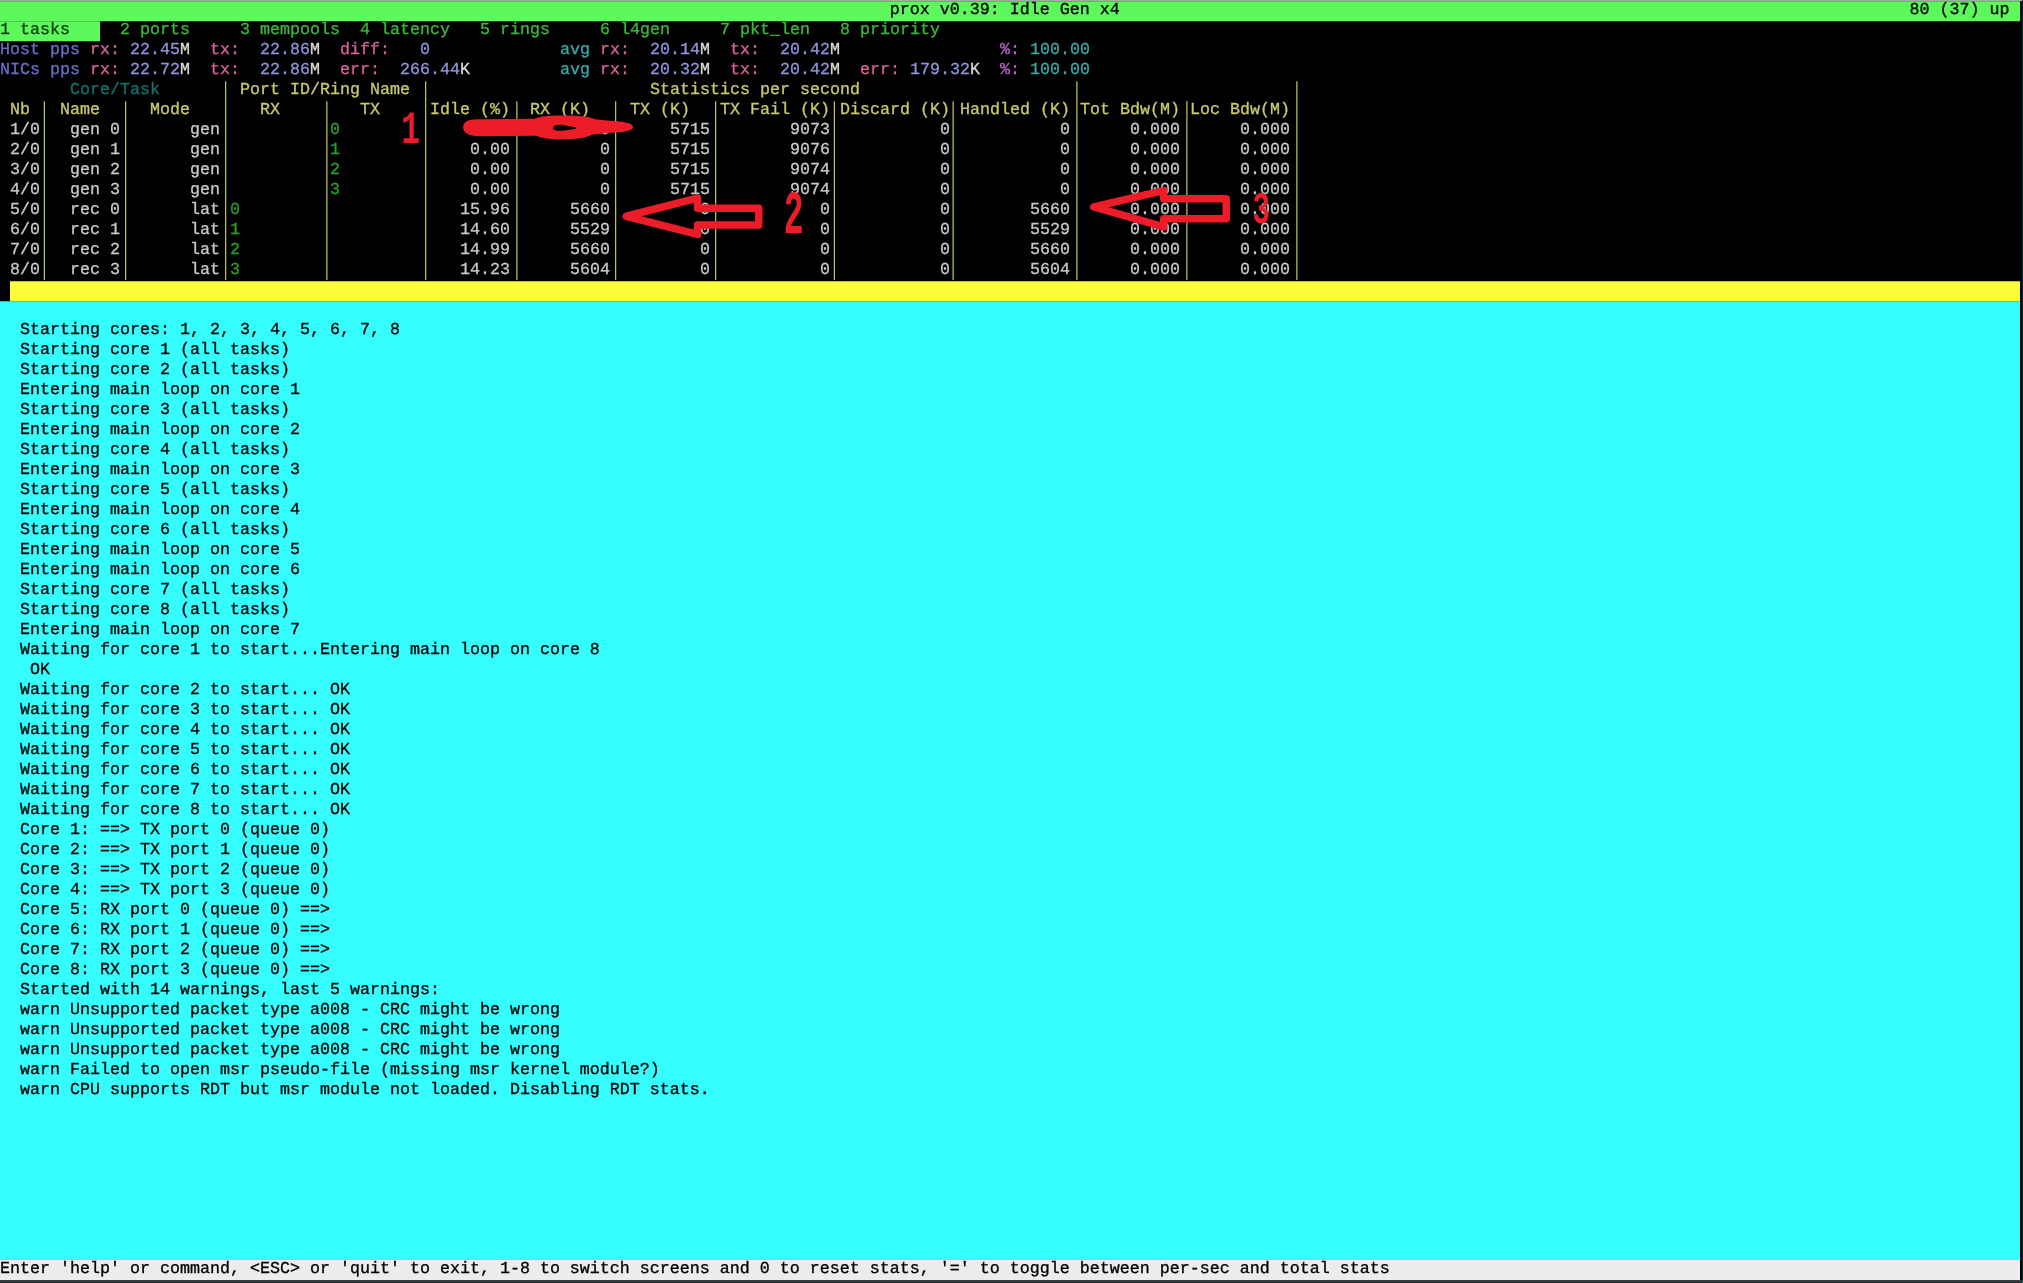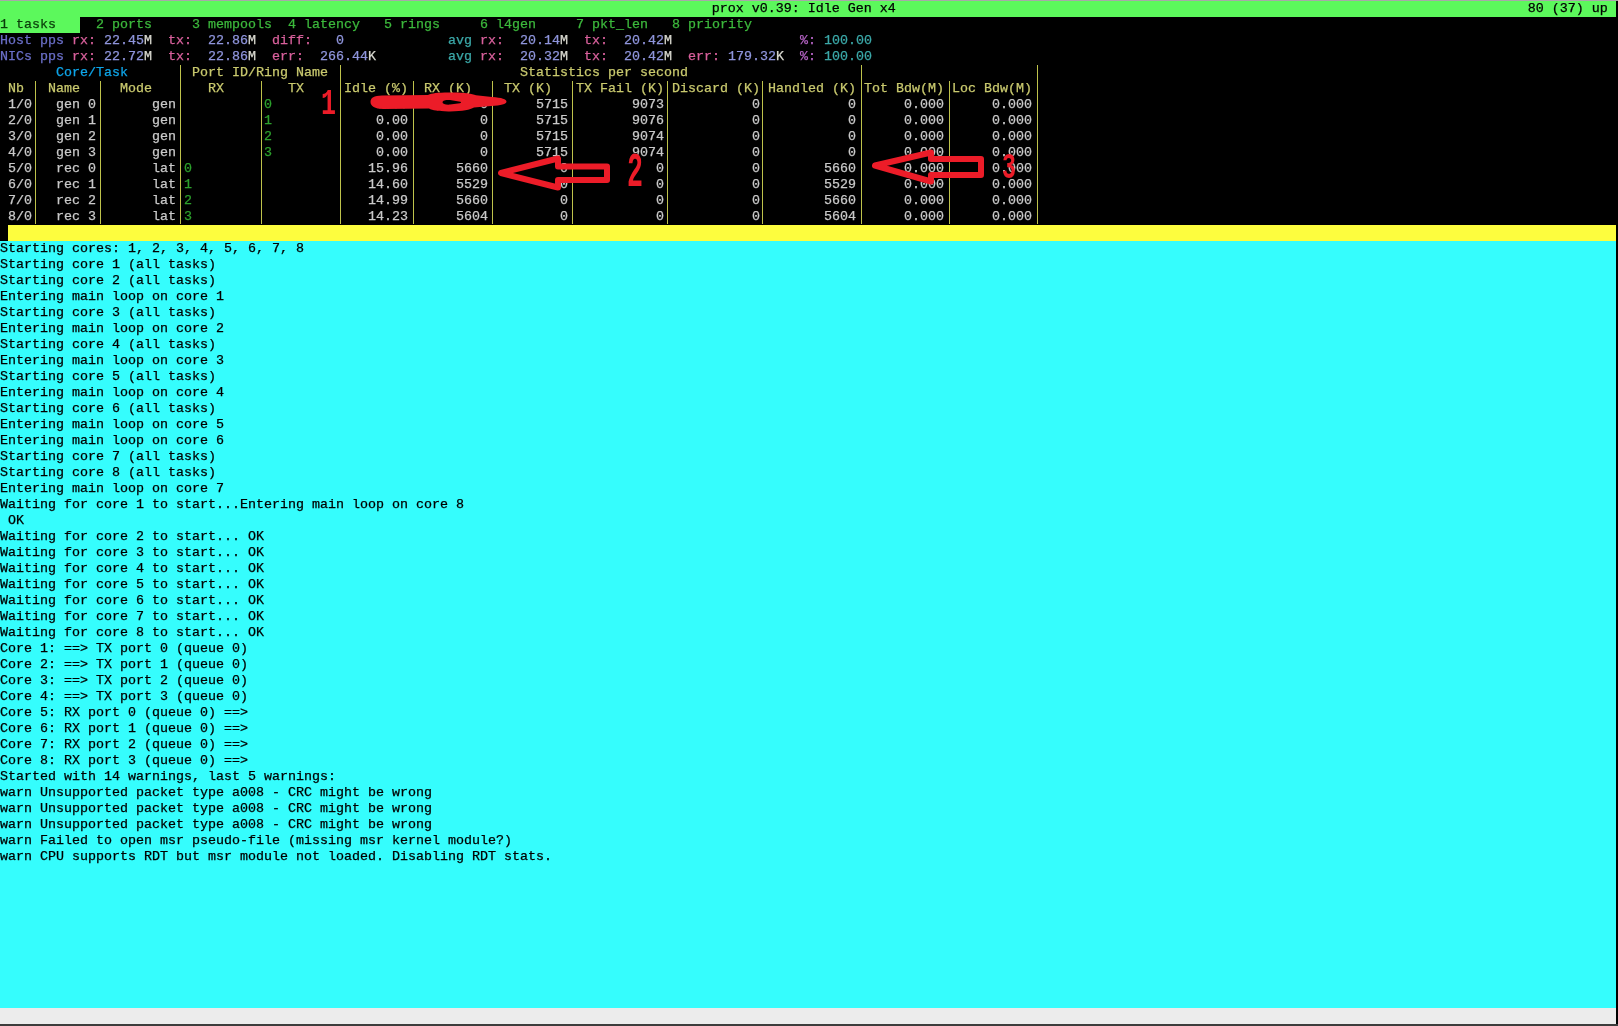--- a/index.html
+++ b/index.html
@@ -1,18 +1,18 @@
 <!DOCTYPE html>
 <html><head><meta charset="utf-8"><title>prox</title><style>
 html,body{margin:0;padding:0;background:#000}
 #t{position:relative;width:1618px;height:1026px;background:#000;overflow:hidden;
   font-family:"Liberation Mono",monospace;font-size:13.3333px;line-height:16px;font-weight:normal;-webkit-text-stroke:0.25px currentColor}
 .r{position:absolute;left:0;white-space:pre}
 .vl{position:absolute;width:1.4px;background:#bec24b}
-#log{position:absolute;left:0;top:241px;white-space:pre;color:#000;margin:0;
+#log{position:absolute;left:0;top:241px;white-space:pre;color:#000;margin:16px;
   font:inherit;line-height:16px}
 </style></head><body>
 <div id="t">
 <div style="position:absolute;left:0;top:0;width:1618px;height:1px;background:#a8a8a8"></div>
 <div style="position:absolute;left:0;top:1px;width:1616px;height:16px;background:#5cf85c"></div>
 <div style="position:absolute;left:0;top:17px;width:80px;height:16px;background:#5cf85c"></div>
 <div style="position:absolute;left:8px;top:225px;width:1608px;height:16px;background:#fdfd3e"></div>
 <div style="position:absolute;left:0;top:241px;width:1616px;height:767px;background:#35fdfd"></div>
 <div style="position:absolute;left:0;top:1008px;width:1616px;height:16px;background:#ececec"></div>
 <div style="position:absolute;left:0;top:1024px;width:1618px;height:2px;background:#3c3c3c"></div>
@@ -26,21 +26,21 @@
     <div class="vl" style="left:762px;top:81px;height:143px"></div>
     <div class="vl" style="left:949px;top:81px;height:143px"></div>
     <div class="vl" style="left:180px;top:65px;height:159px"></div>
     <div class="vl" style="left:340px;top:65px;height:159px"></div>
     <div class="vl" style="left:861px;top:65px;height:159px"></div>
     <div class="vl" style="left:1037px;top:65px;height:159px"></div>
 <div class="r" style="top:1px">                                                                                         <span style="color:#000000">prox v0.39: Idle Gen x4</span>                                                                               <span style="color:#000000">80 (37) up</span></div>
 <div class="r" style="top:17px"><span style="color:#0a3c0a">1 tasks</span>     <span style="color:#3cb83c">2 ports</span>     <span style="color:#3cb83c">3 mempools</span>  <span style="color:#3cb83c">4 latency</span>   <span style="color:#3cb83c">5 rings</span>     <span style="color:#3cb83c">6 l4gen</span>     <span style="color:#3cb83c">7 pkt_len</span>   <span style="color:#3cb83c">8 priority</span></div>
 <div class="r" style="top:33px"><span style="color:#6a6fc8">Host pps</span> <span style="color:#d9609c">rx:</span> <span style="color:#8f95dc">22.45</span><span style="color:#d9d9d0">M</span>  <span style="color:#d9609c">tx:</span>  <span style="color:#8f95dc">22.86</span><span style="color:#d9d9d0">M</span>  <span style="color:#d9609c">diff:</span>   <span style="color:#8f95dc">0</span>             <span style="color:#3ba8a8">avg</span> <span style="color:#d9609c">rx:</span>  <span style="color:#8f95dc">20.14</span><span style="color:#d9d9d0">M</span>  <span style="color:#d9609c">tx:</span>  <span style="color:#8f95dc">20.42</span><span style="color:#d9d9d0">M</span>                <span style="color:#b965c9">%:</span> <span style="color:#3ba8a8">100.00</span></div>
 <div class="r" style="top:49px"><span style="color:#6a6fc8">NICs pps</span> <span style="color:#d9609c">rx:</span> <span style="color:#8f95dc">22.72</span><span style="color:#d9d9d0">M</span>  <span style="color:#d9609c">tx:</span>  <span style="color:#8f95dc">22.86</span><span style="color:#d9d9d0">M</span>  <span style="color:#d9609c">err:</span>  <span style="color:#8f95dc">266.44</span><span style="color:#d9d9d0">K</span>         <span style="color:#3ba8a8">avg</span> <span style="color:#d9609c">rx:</span>  <span style="color:#8f95dc">20.32</span><span style="color:#d9d9d0">M</span>  <span style="color:#d9609c">tx:</span>  <span style="color:#8f95dc">20.42</span><span style="color:#d9d9d0">M</span>  <span style="color:#d9609c">err:</span> <span style="color:#8f95dc">179.32</span><span style="color:#d9d9d0">K</span>  <span style="color:#b965c9">%:</span> <span style="color:#3ba8a8">100.00</span></div>
-<div class="r" style="top:65px">       <span style="color:#0ea5e9">Core/Task</span>        <span style="color:#c9c96e">Port ID/Ring Name</span>                        <span style="color:#c9c96e">Statistics per second</span></div>
+<div class="r" style="top:65px">       <span style="color:#0f766e">Core/Task</span>        <span style="color:#c9c96e">Port ID/Ring Name</span>                        <span style="color:#c9c96e">Statistics per second</span></div>
 <div class="r" style="top:81px"> <span style="color:#c9c96e">Nb</span>   <span style="color:#c9c96e">Name</span>     <span style="color:#c9c96e">Mode</span>       <span style="color:#c9c96e">RX</span>        <span style="color:#c9c96e">TX</span>     <span style="color:#c9c96e">Idle (%)</span>  <span style="color:#c9c96e">RX (K)</span>    <span style="color:#c9c96e">TX (K)</span>   <span style="color:#c9c96e">TX Fail (K)</span> <span style="color:#c9c96e">Discard (K)</span> <span style="color:#c9c96e">Handled (K)</span> <span style="color:#c9c96e">Tot Bdw(M)</span> <span style="color:#c9c96e">Loc Bdw(M)</span></div>
 <div class="r" style="top:97px"> <span style="color:#c9c9c9">1/0</span>   <span style="color:#c9c9c9">gen 0</span>       <span style="color:#c9c9c9">gen</span>           <span style="color:#2ca02c">0</span>             <span style="color:#c9c9c9">0.00</span>         <span style="color:#c9c9c9">0</span>      <span style="color:#c9c9c9">5715</span>        <span style="color:#c9c9c9">9073</span>           <span style="color:#c9c9c9">0</span>           <span style="color:#c9c9c9">0</span>      <span style="color:#c9c9c9">0.000</span>      <span style="color:#c9c9c9">0.000</span></div>
 <div class="r" style="top:113px"> <span style="color:#c9c9c9">2/0</span>   <span style="color:#c9c9c9">gen 1</span>       <span style="color:#c9c9c9">gen</span>           <span style="color:#2ca02c">1</span>             <span style="color:#c9c9c9">0.00</span>         <span style="color:#c9c9c9">0</span>      <span style="color:#c9c9c9">5715</span>        <span style="color:#c9c9c9">9076</span>           <span style="color:#c9c9c9">0</span>           <span style="color:#c9c9c9">0</span>      <span style="color:#c9c9c9">0.000</span>      <span style="color:#c9c9c9">0.000</span></div>
 <div class="r" style="top:129px"> <span style="color:#c9c9c9">3/0</span>   <span style="color:#c9c9c9">gen 2</span>       <span style="color:#c9c9c9">gen</span>           <span style="color:#2ca02c">2</span>             <span style="color:#c9c9c9">0.00</span>         <span style="color:#c9c9c9">0</span>      <span style="color:#c9c9c9">5715</span>        <span style="color:#c9c9c9">9074</span>           <span style="color:#c9c9c9">0</span>           <span style="color:#c9c9c9">0</span>      <span style="color:#c9c9c9">0.000</span>      <span style="color:#c9c9c9">0.000</span></div>
 <div class="r" style="top:145px"> <span style="color:#c9c9c9">4/0</span>   <span style="color:#c9c9c9">gen 3</span>       <span style="color:#c9c9c9">gen</span>           <span style="color:#2ca02c">3</span>             <span style="color:#c9c9c9">0.00</span>         <span style="color:#c9c9c9">0</span>      <span style="color:#c9c9c9">5715</span>        <span style="color:#c9c9c9">9074</span>           <span style="color:#c9c9c9">0</span>           <span style="color:#c9c9c9">0</span>      <span style="color:#c9c9c9">0.000</span>      <span style="color:#c9c9c9">0.000</span></div>
 <div class="r" style="top:161px"> <span style="color:#c9c9c9">5/0</span>   <span style="color:#c9c9c9">rec 0</span>       <span style="color:#c9c9c9">lat</span> <span style="color:#2ca02c">0</span>                      <span style="color:#c9c9c9">15.96</span>      <span style="color:#c9c9c9">5660</span>         <span style="color:#c9c9c9">0</span>           <span style="color:#c9c9c9">0</span>           <span style="color:#c9c9c9">0</span>        <span style="color:#c9c9c9">5660</span>      <span style="color:#c9c9c9">0.000</span>      <span style="color:#c9c9c9">0.000</span></div>
 <div class="r" style="top:177px"> <span style="color:#c9c9c9">6/0</span>   <span style="color:#c9c9c9">rec 1</span>       <span style="color:#c9c9c9">lat</span> <span style="color:#2ca02c">1</span>                      <span style="color:#c9c9c9">14.60</span>      <span style="color:#c9c9c9">5529</span>         <span style="color:#c9c9c9">0</span>           <span style="color:#c9c9c9">0</span>           <span style="color:#c9c9c9">0</span>        <span style="color:#c9c9c9">5529</span>      <span style="color:#c9c9c9">0.000</span>      <span style="color:#c9c9c9">0.000</span></div>
 <div class="r" style="top:193px"> <span style="color:#c9c9c9">7/0</span>   <span style="color:#c9c9c9">rec 2</span>       <span style="color:#c9c9c9">lat</span> <span style="color:#2ca02c">2</span>                      <span style="color:#c9c9c9">14.99</span>      <span style="color:#c9c9c9">5660</span>         <span style="color:#c9c9c9">0</span>           <span style="color:#c9c9c9">0</span>           <span style="color:#c9c9c9">0</span>        <span style="color:#c9c9c9">5660</span>      <span style="color:#c9c9c9">0.000</span>      <span style="color:#c9c9c9">0.000</span></div>
 <div class="r" style="top:209px"> <span style="color:#c9c9c9">8/0</span>   <span style="color:#c9c9c9">rec 3</span>       <span style="color:#c9c9c9">lat</span> <span style="color:#2ca02c">3</span>                      <span style="color:#c9c9c9">14.23</span>      <span style="color:#c9c9c9">5604</span>         <span style="color:#c9c9c9">0</span>           <span style="color:#c9c9c9">0</span>           <span style="color:#c9c9c9">0</span>        <span style="color:#c9c9c9">5604</span>      <span style="color:#c9c9c9">0.000</span>      <span style="color:#c9c9c9">0.000</span></div>
 <pre id="log">Starting cores: 1, 2, 3, 4, 5, 6, 7, 8
@@ -75,20 +75,21 @@
 Core 5: RX port 0 (queue 0) ==&gt;
 Core 6: RX port 1 (queue 0) ==&gt;
 Core 7: RX port 2 (queue 0) ==&gt;
 Core 8: RX port 3 (queue 0) ==&gt;
 Started with 14 warnings, last 5 warnings:
 warn Unsupported packet type a008 - CRC might be wrong
 warn Unsupported packet type a008 - CRC might be wrong
 warn Unsupported packet type a008 - CRC might be wrong
 warn Failed to open msr pseudo-file (missing msr kernel module?)
 warn CPU supports RDT but msr module not loaded. Disabling RDT stats.</pre>
+<div class="r" style="top:1008px;color:#000">Enter 'help' or command, &lt;ESC&gt; or 'quit' to exit, 1-8 to switch screens and 0 to reset stats, '=' to toggle between per-sec and total stats</div>
 <svg width="1618" height="1026" style="position:absolute;left:0;top:0" viewBox="0 0 1618 1026">
 
   <text x="321" y="114" font-family="Liberation Mono, monospace" font-size="37" font-weight="bold" fill="#ec1c28" textLength="15" lengthAdjust="spacingAndGlyphs">1</text>
   <path d="M370.5 102 C370.5 97.5 374 95.5 382 95.4 L428 94.9 C433 92.9 437 92.3 452 92.4 C465 92.5 472 93.6 476 95.3 L492 96.9 C502 97.6 506.5 99 506.5 101.5 C506.5 104.2 501 105.5 491 106 L474 107.5 C470 109.8 463 111.3 450 111.4 C438 111.5 433 110.5 429 108.6 L383 108.9 C375 108.9 370.5 106 370.5 102 Z" fill="#ec1c28"></path>
   <path d="M442.5 102.3 C442.5 100.2 446 99.8 450 99.9 L460.3 101.8 C461.5 102.1 461 103 459.8 103.2 L450 104.6 C445.5 104.8 442.5 104.2 442.5 102.3 Z" fill="#000"></path>
 
   <path d="M501 173 L558 158.5 L558 166.5 L607 166.5 L607 180 L558 180 L558 187.5 Z" fill="none" stroke="#ec1c28" stroke-width="6" stroke-linejoin="round"></path>
   <text x="627" y="186" font-family="Liberation Mono, monospace" font-size="49" font-weight="bold" fill="#ec1c28" textLength="16" lengthAdjust="spacingAndGlyphs">2</text>
 
   <path d="M875 165.5 L931 152.5 L931 159 L981 159 L981 175 L931 175 L931 181.5 Z" fill="none" stroke="#ec1c28" stroke-width="6" stroke-linejoin="round"></path>

